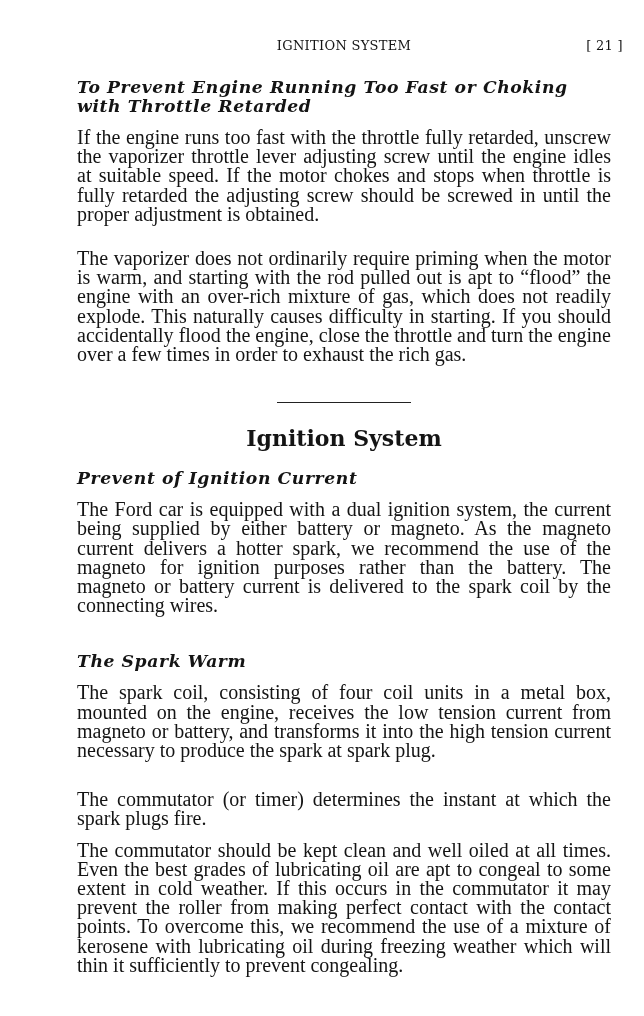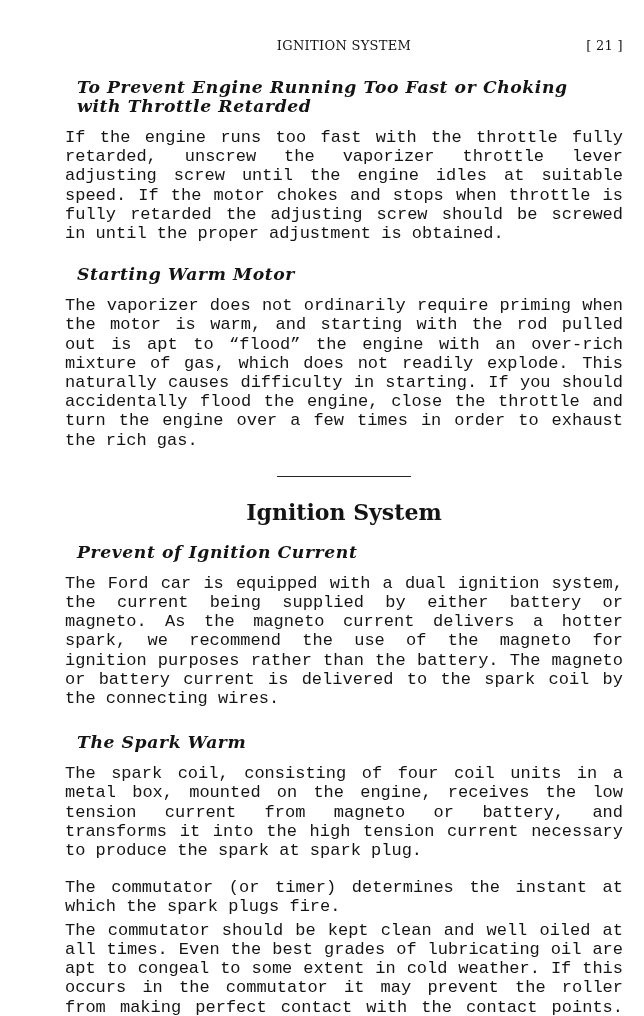--- a/index.html
+++ b/index.html
@@ -2,21 +2,21 @@
 <html><head>
   <meta charset="utf-8">
   <style>
     html, body { margin: 0; padding: 0; background: #ffffff; }
     body { width: 644px; height: 1016px; overflow: hidden; position: relative; color: #141414; }
     .page { position: absolute; left: 65px; top: 36px; width: 558px; font-family: "DejaVu Serif", "Liberation Serif", serif; }
     .running-head { position: relative; height: 20px; font-size: 13px; letter-spacing: 0.3px; }
     .running-head .title { position: absolute; left: 0; right: 0; text-align: center; top: 2px; }
     .running-head .pgnum { position: absolute; right: 0; top: 2px; font-size: 13px; }
     h2.sub { margin: 12px; font-family: "DejaVu Serif", serif; font-style: italic; font-weight: bold; font-size: 17.2px; line-height: 19px; letter-spacing: 0.6px; }
-    p.body { margin: 0; font-family: Liberation Mono, monospace; font-size: 17px; line-height: 19.2px; text-align: justify; }
+    p.body { margin: 12px; font-family: Liberation Serif, serif; font-size: 20px; line-height: 19.2px; text-align: justify; }
     .sep { width: 134px; height: 0; border-top: 1.5px solid #222; margin: 0 auto; }
     h1.section { margin: 0; font-family: "DejaVu Serif", serif; font-weight: bold; font-size: 22px; text-align: center; line-height: 26px; }
   </style>
 </head>
 <body>
 
 <div class="page">
 
   <div class="running-head">
     <span class="title">IGNITION SYSTEM</span>
@@ -26,21 +26,20 @@
   <div style="height:10px"></div>
 
   <section>
     <h2 class="sub">To Prevent Engine Running Too Fast or Choking with Throttle Retarded</h2>
     <p class="body" style="margin-top:3px">If the engine runs too fast with the throttle fully retarded, unscrew the vaporizer throttle lever adjusting screw until the engine idles at suitable speed. If the motor chokes and stops when throttle is fully retarded the adjusting screw should be screwed in until the proper adjustment is obtained.</p>
   </section>
 
   <div style="height:10px"></div>
 
   <section>
-    <h2 class="sub">Starting Warm Motor</h2>
     <p class="body" style="margin-top:3px">The vaporizer does not ordinarily require priming when the motor is warm, and starting with the rod pulled out is apt to “flood” the engine with an over-rich mixture of gas, which does not readily explode. This naturally causes difficulty in starting. If you should accidentally flood the engine, close the throttle and turn the engine over a few times in order to exhaust the rich gas.</p>
   </section>
 
   <div style="height:26px"></div>
   <div class="sep"></div>
   <div style="height:22px"></div>
 
   <h1 class="section">Ignition System</h1>
 
   <div style="height:6px"></div>

